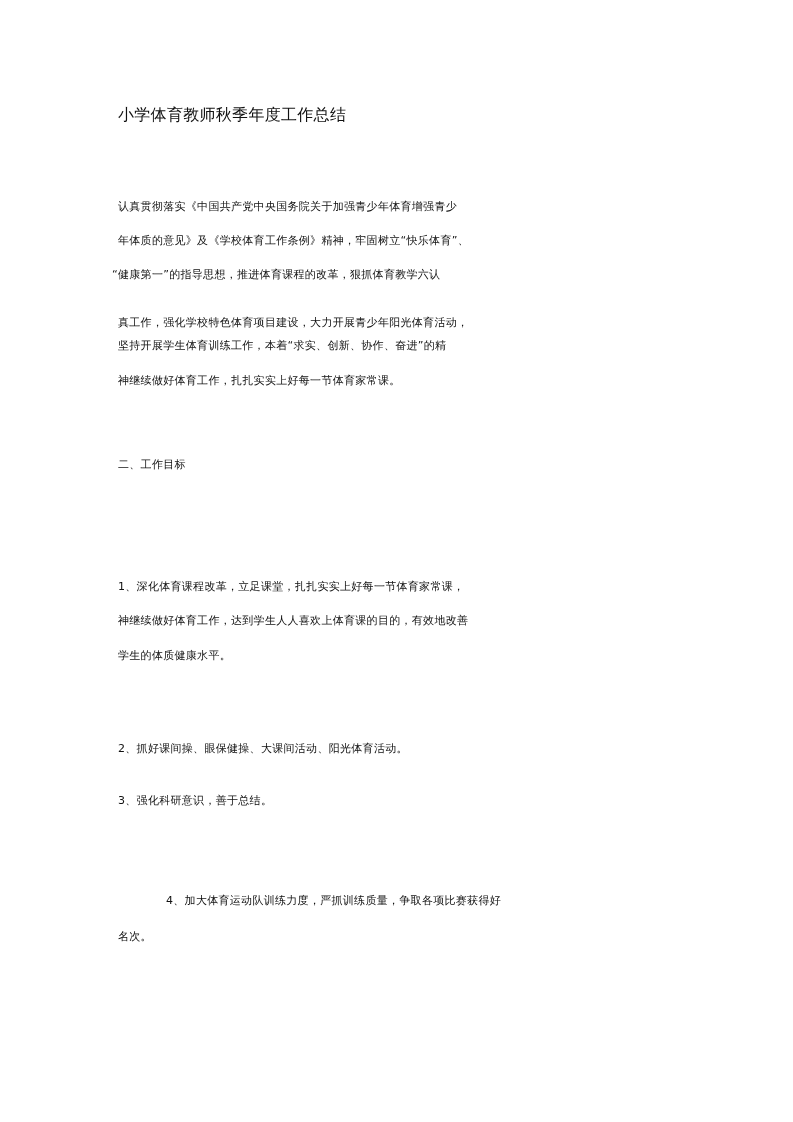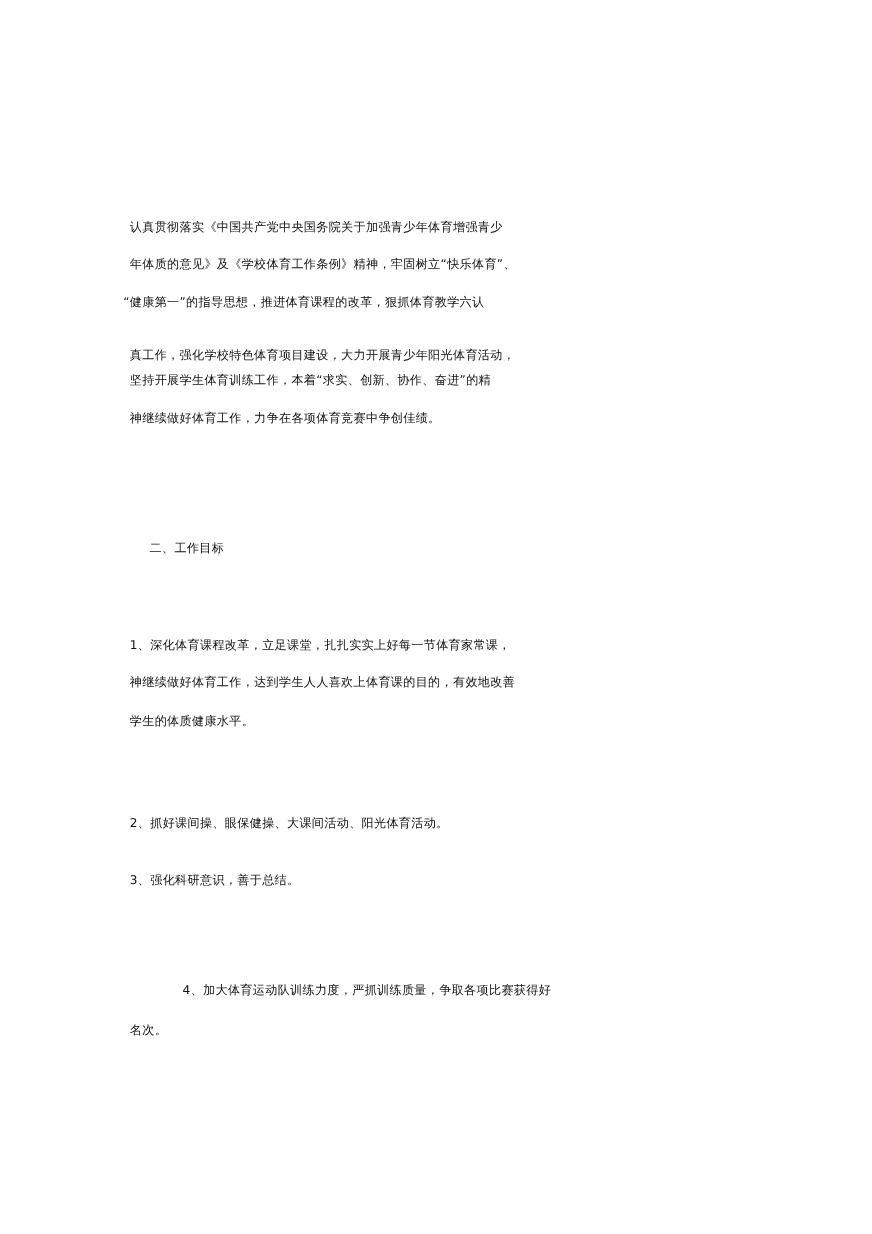--- a/index.html
+++ b/index.html
@@ -32,41 +32,42 @@
       letter-spacing: 0.3px;
       color: #111111;
     }
     .title { top: 104px; font-size: 16px; }
     .p1-l1 { top: 196px; }
     .p1-l2 { top: 230px; }
     .p1-l3 { top: 264px; left: 112px; }
     .p1-l4 { top: 312px; }
     .p1-l5 { top: 335px; }
     .p1-l6 { top: 370px; }
-    .h2 { top: 488px; margin-left: 18px; }
+    .h2 { top: 454px; }
     .g1-l1 { top: 576px; }
     .g1-l2 { top: 610px; }
     .g1-l3 { top: 645px; }
     .g2 { top: 738px; }
     .g3 { top: 790px; }
     .g4-l1 { top: 890px; margin-left: 48px; }
     .g4-l2 { top: 926px; }
   </style>
 </head>
 <body>
 
 <div class="page">
+  <div class="line title">小学体育教师秋季年度工作总结</div>
 
   <div>
     <div class="line p1-l1">认真贯彻落实《中国共产党中央国务院关于加强青少年体育增强青少</div>
     <div class="line p1-l2">年体质的意见》及《学校体育工作条例》精神，牢固树立“快乐体育”、</div>
     <div class="line p1-l3">“健康第一”的指导思想，推进体育课程的改革，狠抓体育教学六认</div>
     <div class="line p1-l4">真工作，强化学校特色体育项目建设，大力开展青少年阳光体育活动，</div>
     <div class="line p1-l5">坚持开展学生体育训练工作，本着“求实、创新、协作、奋进”的精</div>
-    <div class="line p1-l6">神继续做好体育工作，力争在各项体育竞赛中争创佳绩。</div>
+    <div class="line p1-l6">神继续做好体育工作，扎扎实实上好每一节体育家常课。</div>
   </div>
 
   <div class="line h2">二、工作目标</div>
 
   <div>
     <div class="line g1-l1">1、深化体育课程改革，立足课堂，扎扎实实上好每一节体育家常课，</div>
     <div class="line g1-l2">神继续做好体育工作，达到学生人人喜欢上体育课的目的，有效地改善</div>
     <div class="line g1-l3">学生的体质健康水平。</div>
   </div>
 

